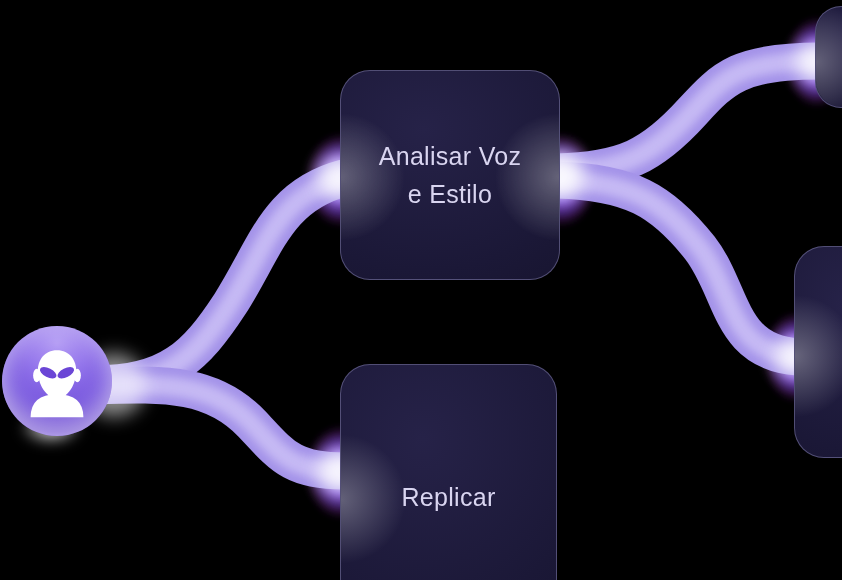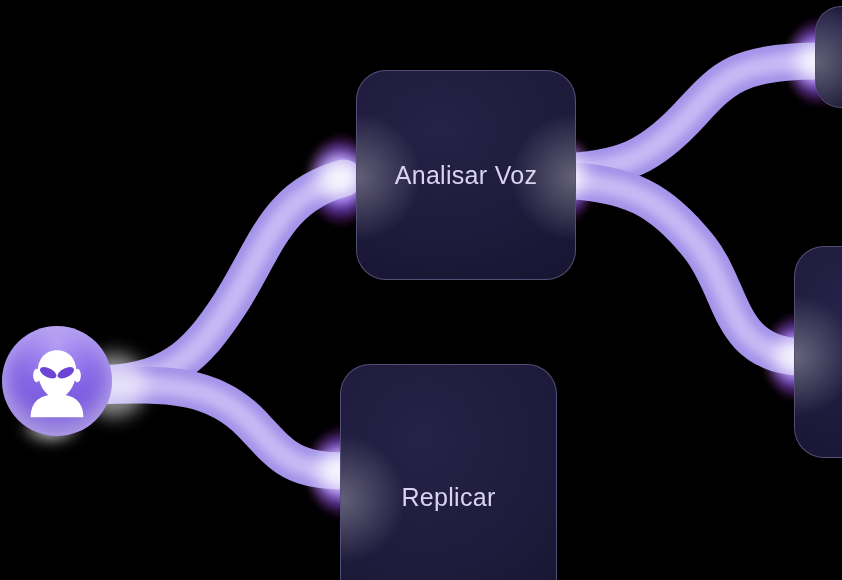--- a/index.html
+++ b/index.html
@@ -49,21 +49,21 @@
       radial-gradient(95px 95px at 0% 51%, rgba(255,255,255,0.30), rgba(255,255,255,0) 68%);
   }
   .node-right-top::before {
     background:
       radial-gradient(85px 85px at 0% 55%, rgba(255,255,255,0.30), rgba(255,255,255,0) 68%);
   }
   .node-right-mid::before {
     background:
       radial-gradient(90px 90px at 0% 52%, rgba(255,255,255,0.32), rgba(255,255,255,0) 68%);
   }
-  .node-analisar  { left: 356px; top: 70px;  width: 220px; height: 210px; }
+  .node-analisar  { left: 340px; top: 70px;  width: 220px; height: 210px; }
   .node-replicar  { left: 340px; top: 364px; width: 217px; height: 265px; }
   .node-right-top { left: 815px; top: 6px;   width: 130px; height: 102px; border-radius: 26px; }
   .node-right-mid { left: 794px; top: 246px; width: 130px; height: 212px; }
   .node-label {
     position: relative;
     text-align: center;
     color: #d9d5f0;
     font-size: 25px;
     line-height: 38px;
     font-weight: 400;
@@ -154,20 +154,21 @@
       <circle cx="340" cy="472" r="22" filter="url(#softBlur)" opacity="0.85"></circle>
       <circle cx="560" cy="176" r="24" filter="url(#softBlur)" opacity="0.9"></circle>
       <circle cx="816" cy="62" r="20" filter="url(#softBlur)" opacity="0.85"></circle>
       <circle cx="795" cy="357" r="20" filter="url(#softBlur)" opacity="0.85"></circle>
     </g>
   </svg>
 
   <div class="node node-analisar">
     <div class="node-label">
       <span>Analisar Voz</span>
+      <span>e Estilo</span>
     </div>
   </div>
 
   <div class="node node-replicar">
     <div class="node-label">
       <span>Replicar</span>
     </div>
   </div>
 
   <div class="node node-right-top"></div>

